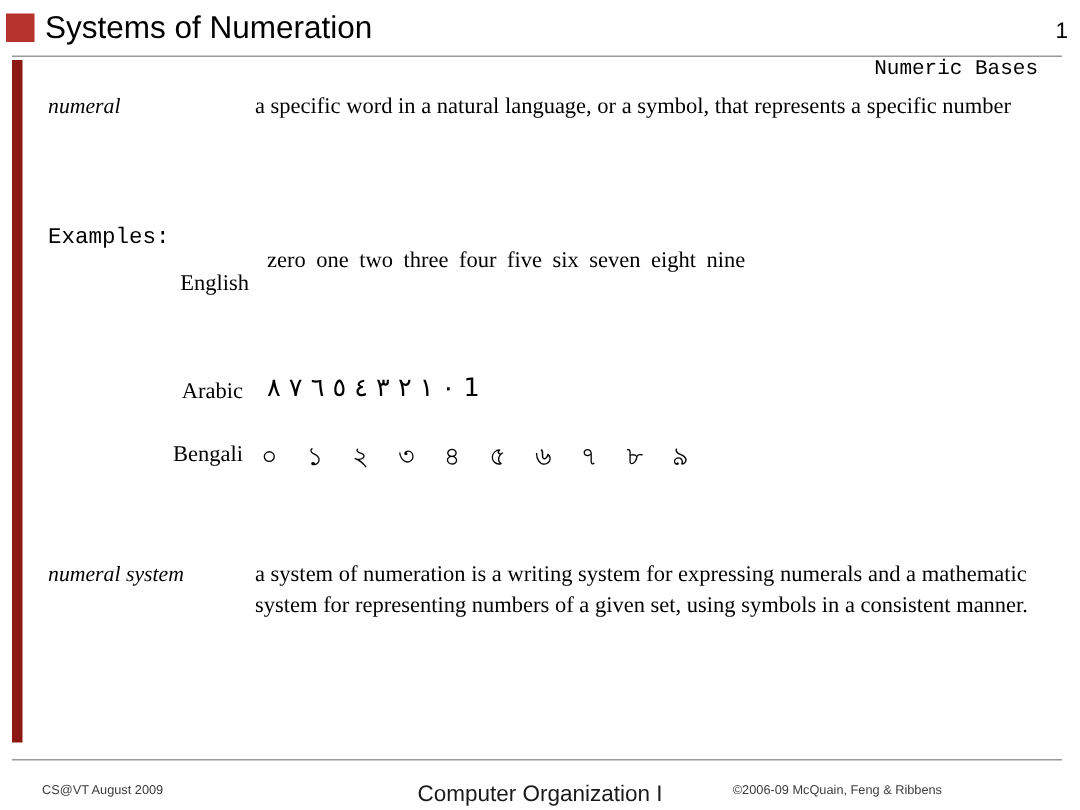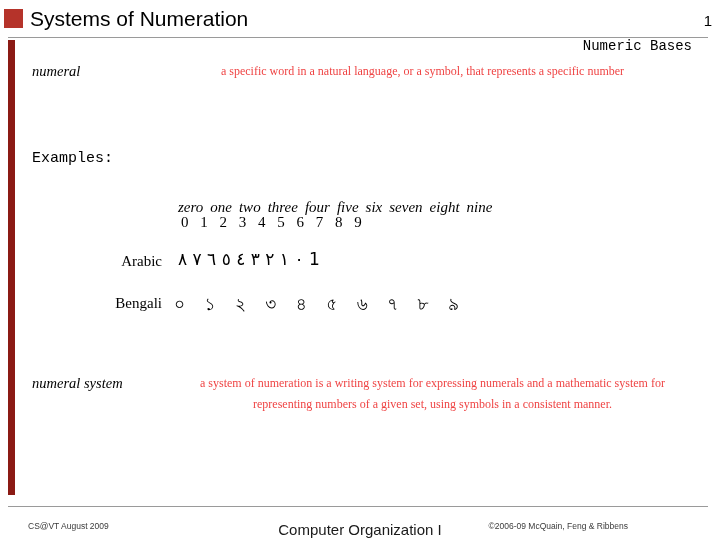--- a/index.html
+++ b/index.html
@@ -94,24 +94,23 @@
   .term {
     font-family: "Liberation Serif", serif;
     font-style: italic;
     font-size: 14.5px;
     color: #000000;
     white-space: nowrap;
   }
 
   .def {
     font-family: "Liberation Serif", serif;
-    font-size: 12px;
-    color: #ef4444;
+    font-size: 15px;
+    color: #000000;
     line-height: 21px;
-    text-align: center;
   }
 
   .plain {
     font-family: Liberation Mono, monospace;
     font-size: 15px;
     color: #000000;
   }
 
   .label-right {
     font-family: "Liberation Serif", serif;
@@ -201,25 +200,25 @@
 
 <div class="content">
 
   <div class="row" style="left:32px; top:22px; width:120px;">
     <span class="term">numeral</span>
   </div>
   <div class="row def" style="left:170px; top:21px; width:505px;">a specific word in a natural language, or a symbol, that represents a specific number</div>
 
   <div class="row plain" style="left:32px; top:110px;">Examples:</div>
 
-  <div class="row wordrow" style="left:178px; top:159px;font-style:italic;">
+  <div class="row label-right" style="left:30px; top:141px; width:136px;">English</div>
+  <div class="row wordrow" style="left:178px; top:126px;">
     <span class="w">zero</span><span class="w">one</span><span class="w">two</span><span class="w">three</span><span class="w">four</span><span class="w">five</span><span class="w">six</span><span class="w">seven</span><span class="w">eight</span><span class="w">nine</span>
   </div>
 
-  <div class="row digits" style="left:181px; top:174px;">0 1 2 3 4 5 6 7 8 9</div>
 
   <div class="row label-right" style="left:30px; top:213px; width:132px;">Arabic</div>
   <div class="row glyphrow" style="left:178px; top:209px;">٠ ١ ٢ ٣ ٤ ٥ ٦ ٧ ٨ 1</div>
 
   <div class="row label-right" style="left:30px; top:255px; width:132px;">Bengali</div>
   <div class="row glyphrow" style="left:174px; top:251px;">০ ১ ২ ৩ ৪ ৫ ৬ ৭ ৮ ৯</div>
 
   <div class="row" style="left:32px; top:334px; width:140px;">
     <span class="term">numeral system</span>
   </div>

